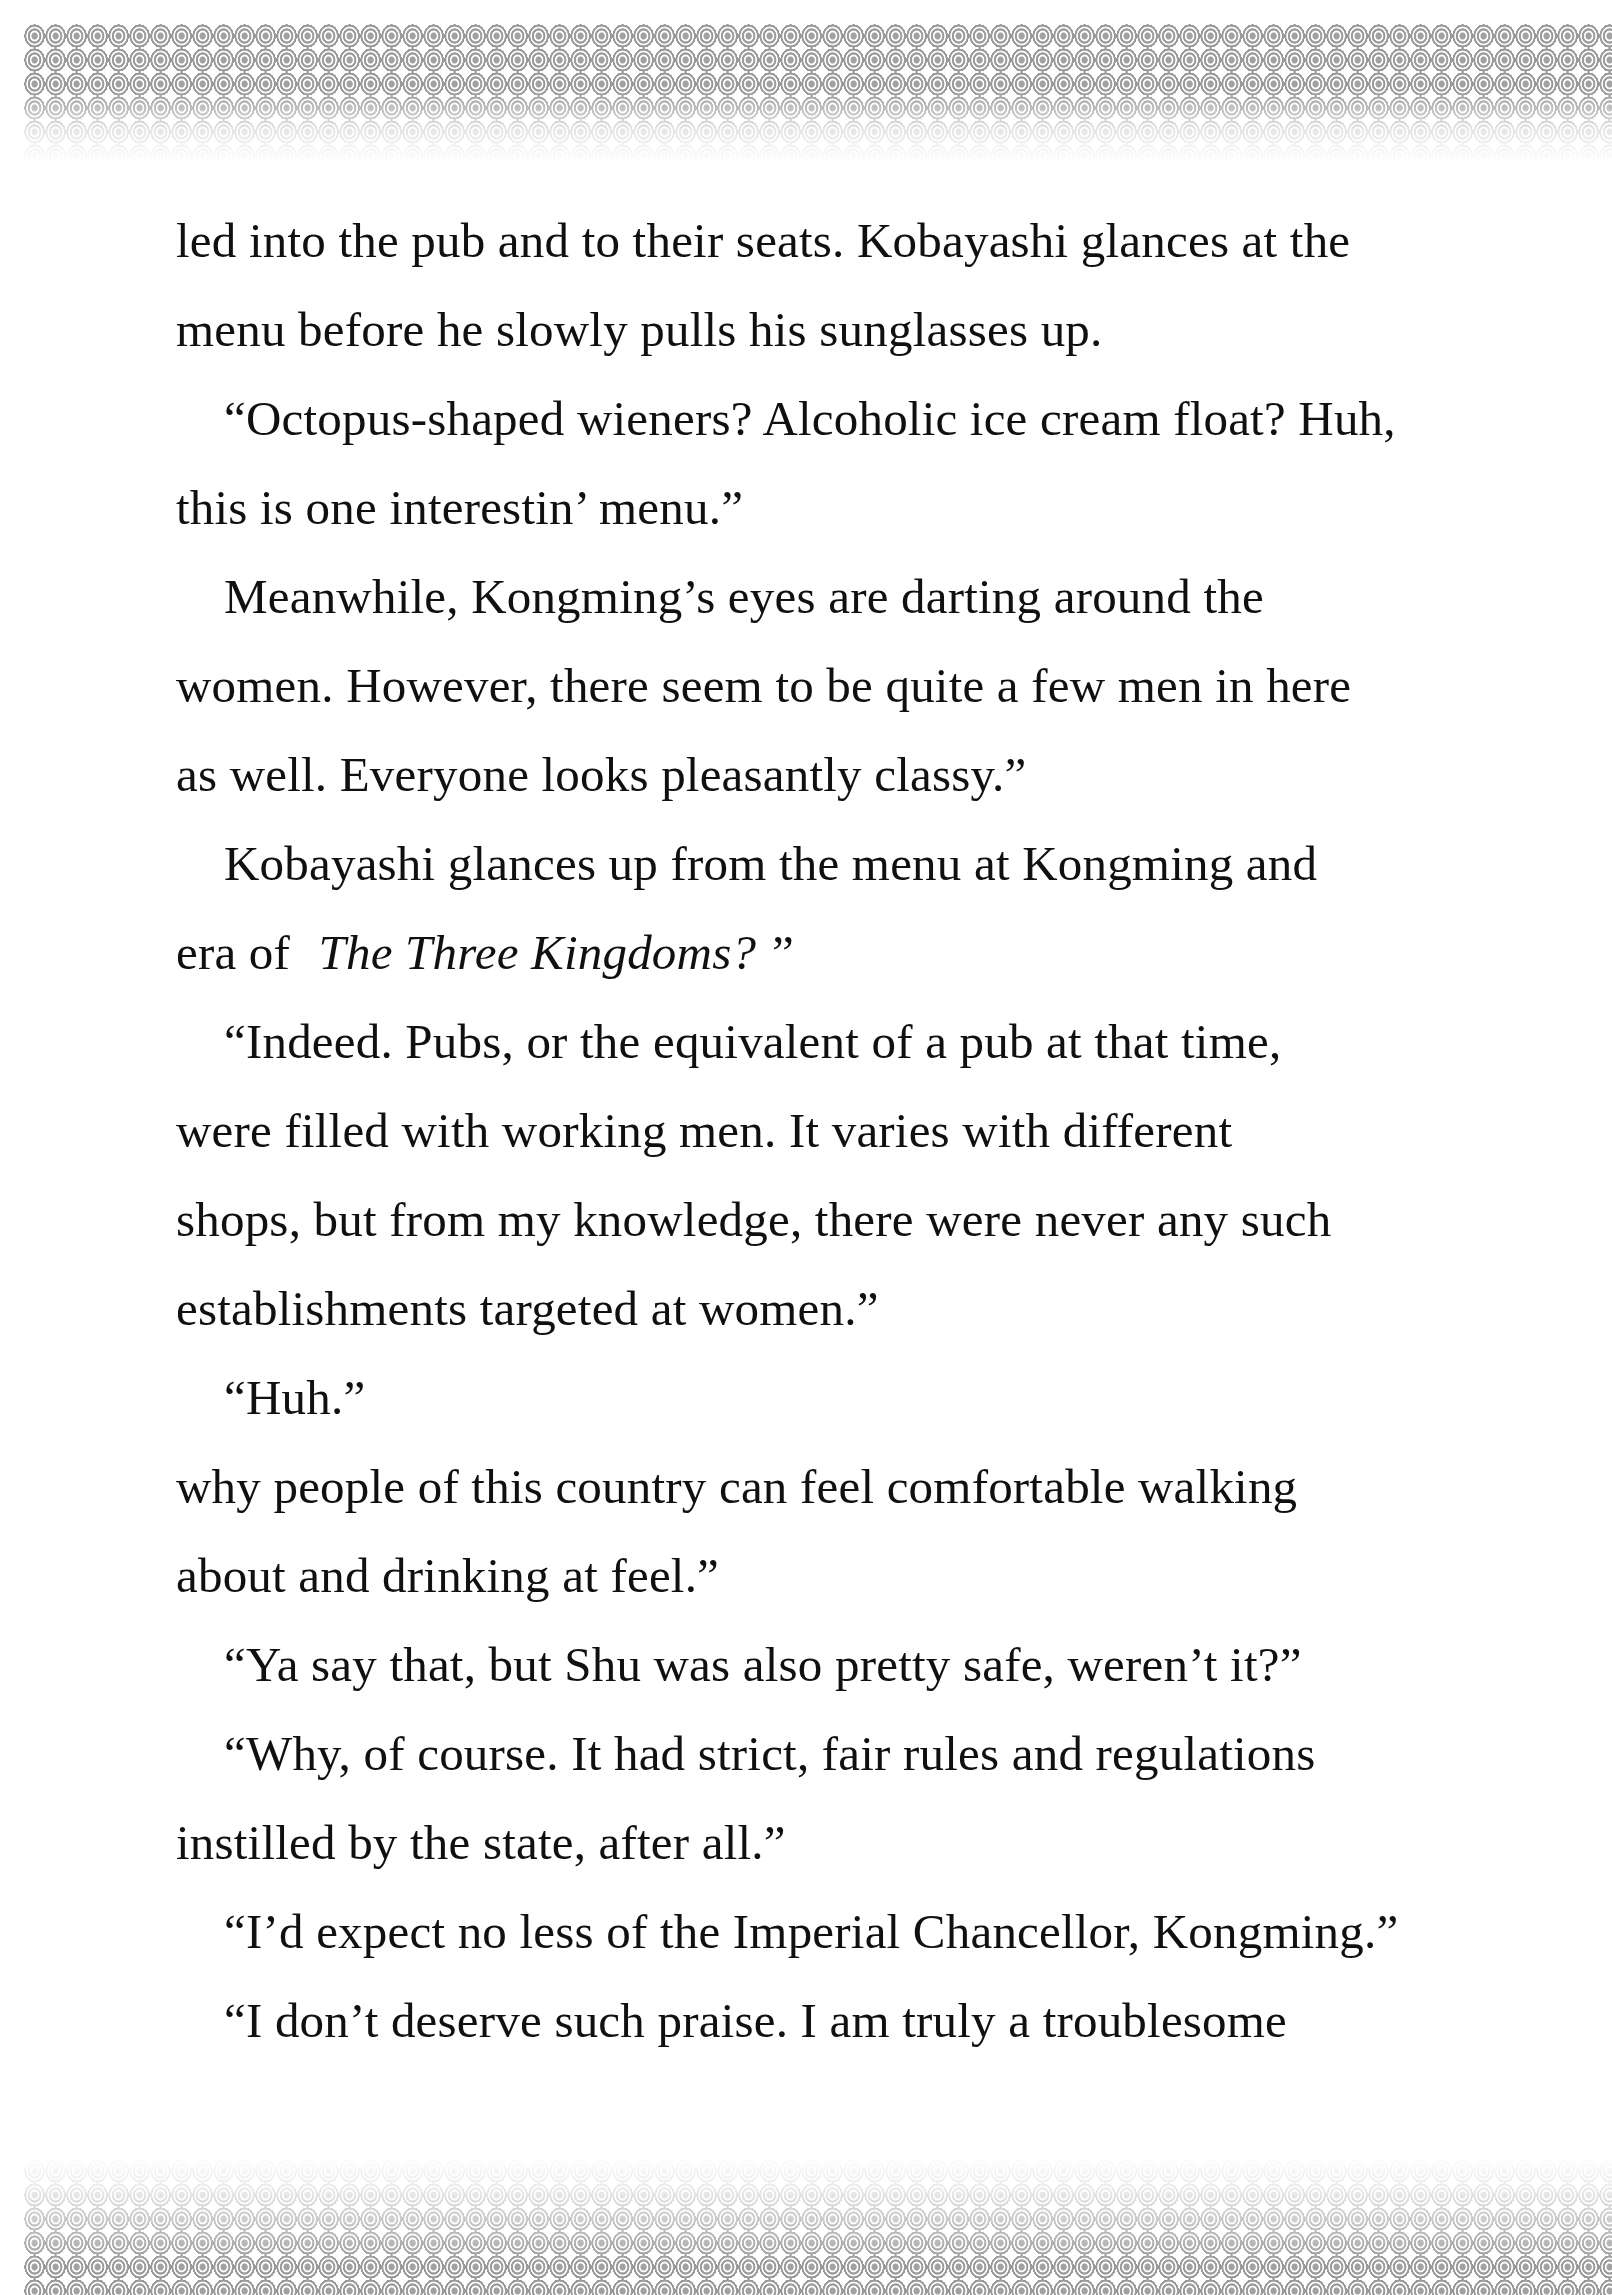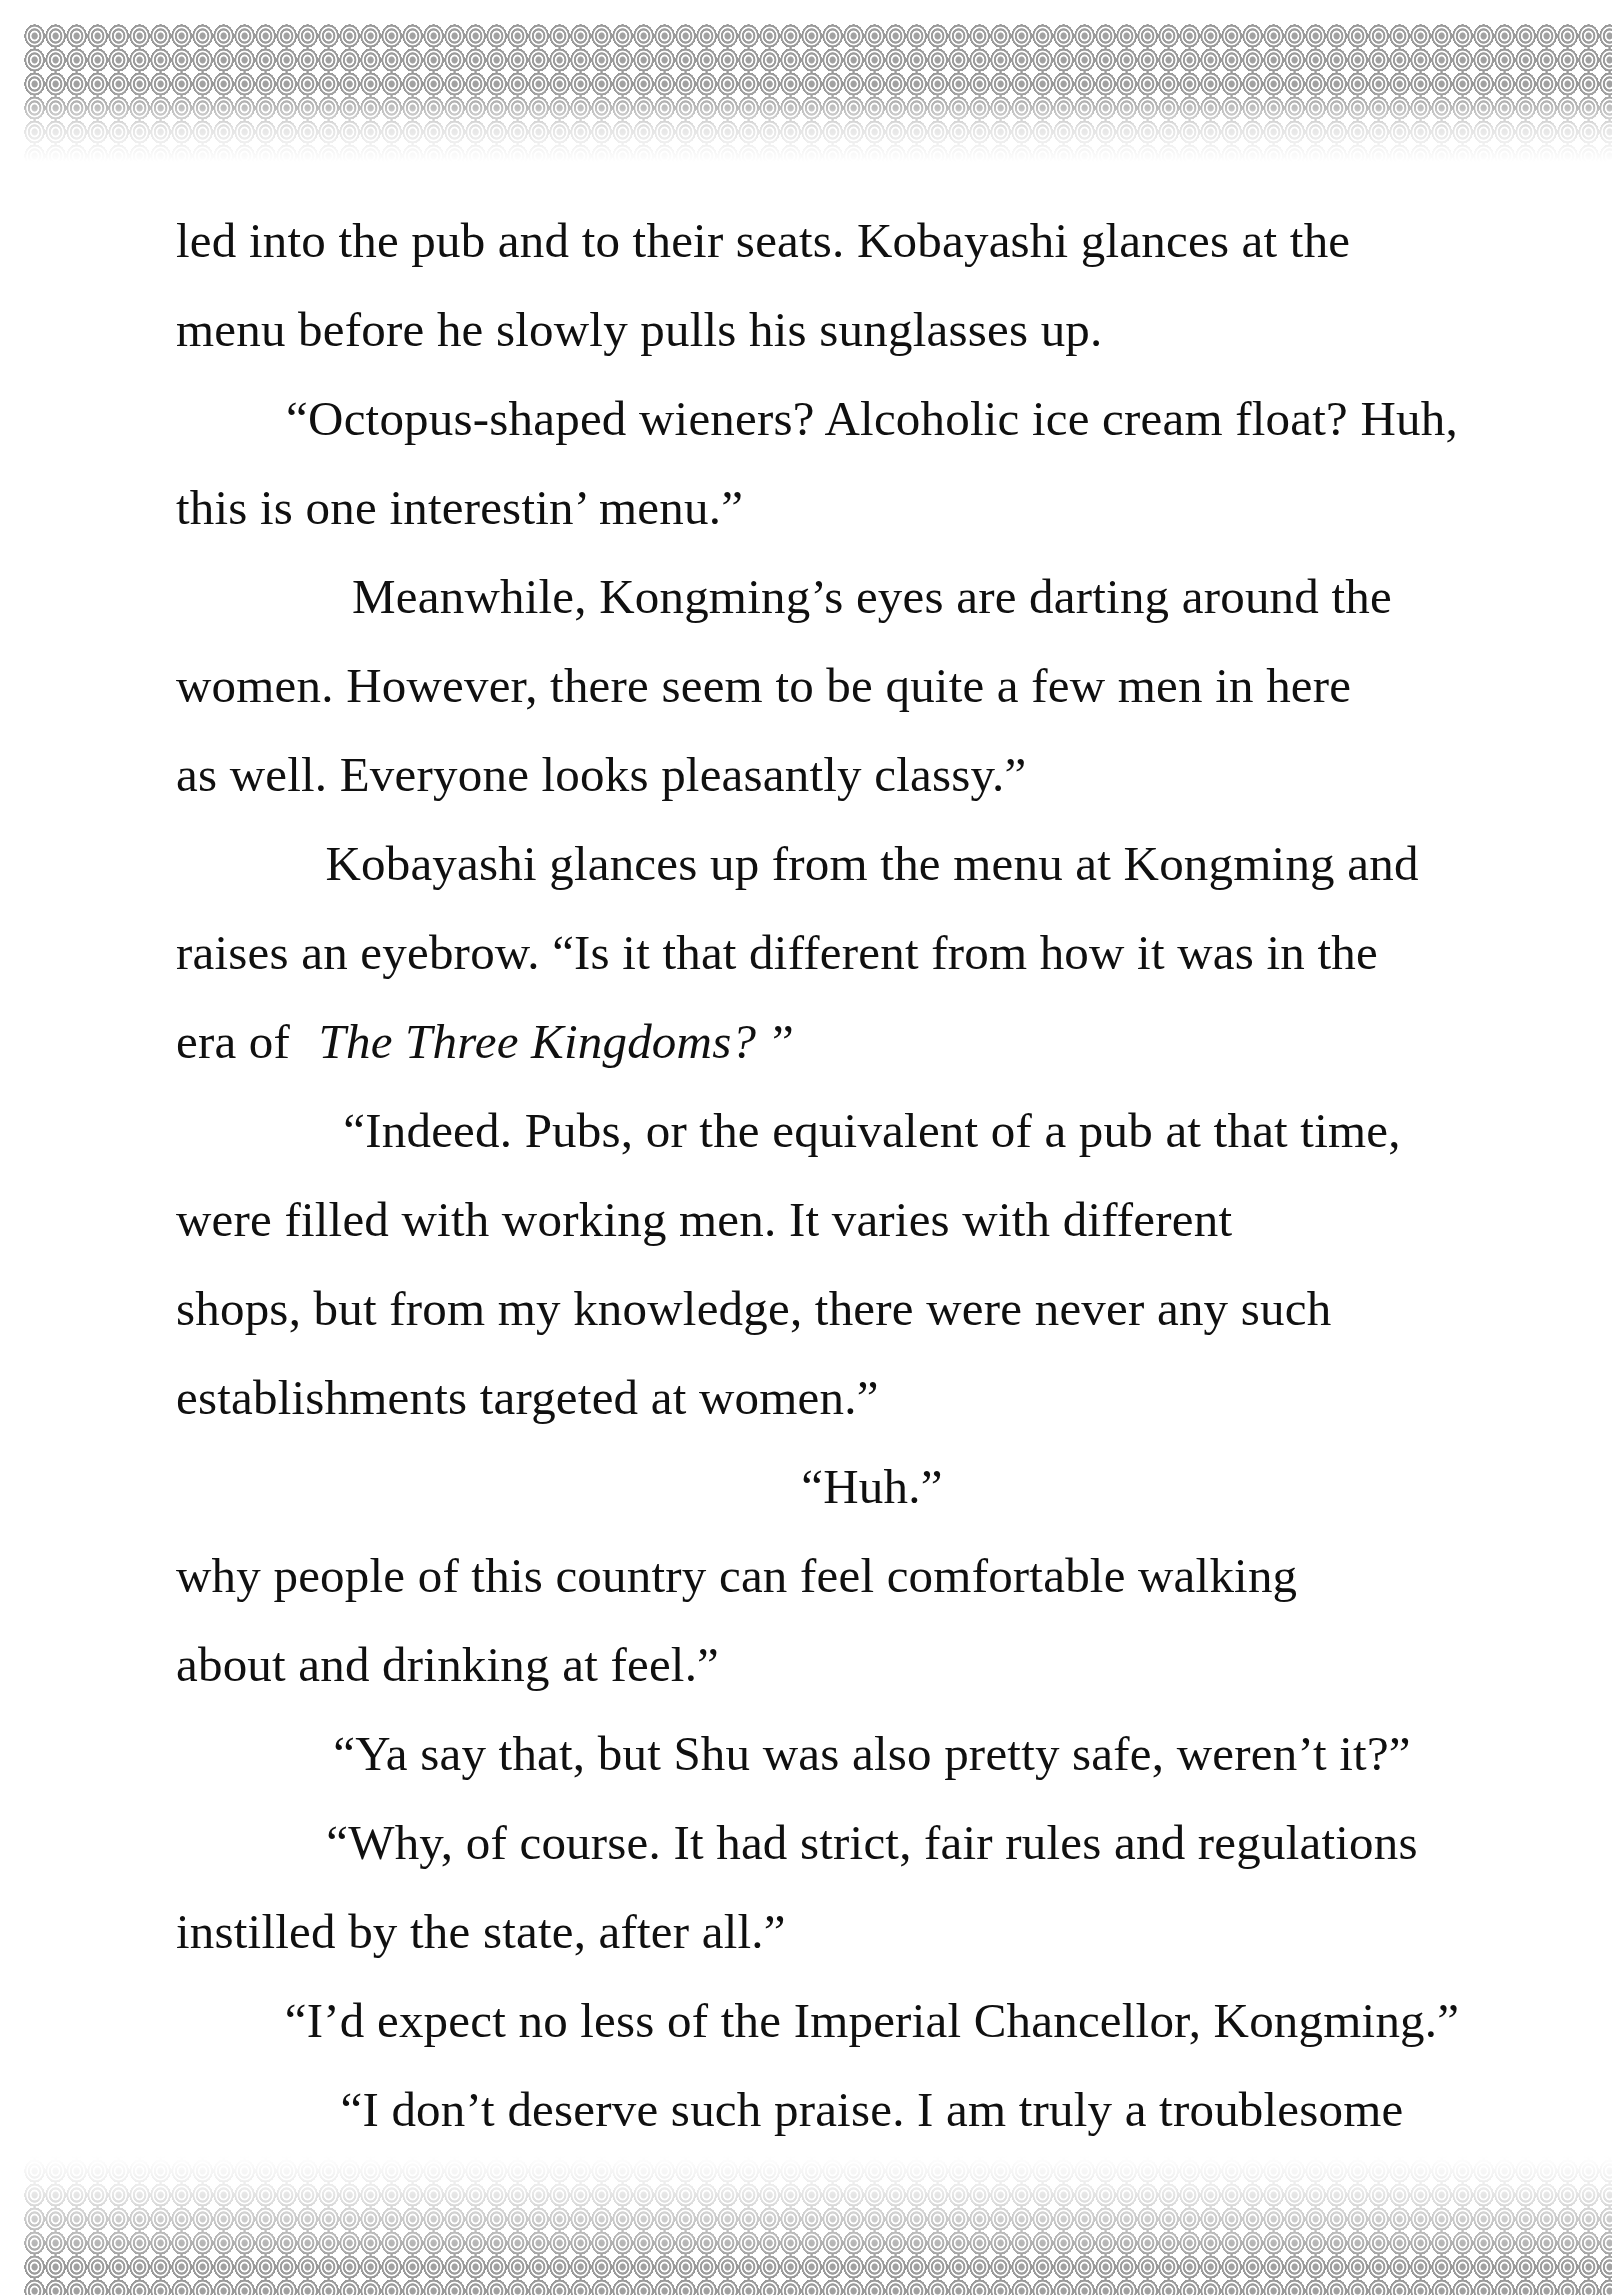--- a/index.html
+++ b/index.html
@@ -58,38 +58,37 @@
     width: 1376px;
     color: #101010;
   }
   .line {
     height: 81px;
     line-height: 81px;
     font-size: 49px;
     white-space: nowrap;
     letter-spacing: 0.2px;
   }
-  .line.indent { padding-left: 48px; text-align: center; }
+  .line.indent { padding-left: 48px; }
   .italic { font-style: italic; }
 </style>
 </head>
 <body>
 
 <div class="ring-pattern pattern-top"></div>
 
 <div class="text-block">
     <div class="line"><span>led into the pub and to their seats. Kobayashi glances at the</span></div>
     <div class="line"><span>menu before he slowly pulls his sunglasses up.</span></div>
     <div class="line indent"><span>“Octopus-shaped wieners? Alcoholic ice cream float? Huh,</span></div>
     <div class="line"><span>this is one interestin’ menu.”</span></div>
     <div class="line indent"><span>Meanwhile, Kongming’s eyes are darting around the</span></div>
     <div class="line"><span>women. However, there seem to be quite a few men in here</span></div>
     <div class="line"><span>as well. Everyone looks pleasantly classy.”</span></div>
     <div class="line indent"><span>Kobayashi glances up from the menu at Kongming and</span></div>
-    <div class="line"><span>raises an eyebrow. “Is it that different from how it was in the</span></div>
     <div class="line"><span>era of </span><span class="italic">The Three Kingdoms?</span><span>”</span></div>
     <div class="line indent"><span>“Indeed. Pubs, or the equivalent of a pub at that time,</span></div>
     <div class="line"><span>were filled with working men. It varies with different</span></div>
     <div class="line"><span>shops, but from my knowledge, there were never any such</span></div>
     <div class="line"><span>establishments targeted at women.”</span></div>
     <div class="line indent"><span>“Huh.”</span></div>
     <div class="line"><span>why people of this country can feel comfortable walking</span></div>
     <div class="line"><span>about and drinking at feel.”</span></div>
     <div class="line indent"><span>“Ya say that, but Shu was also pretty safe, weren’t it?”</span></div>
     <div class="line indent"><span>“Why, of course. It had strict, fair rules and regulations</span></div>

